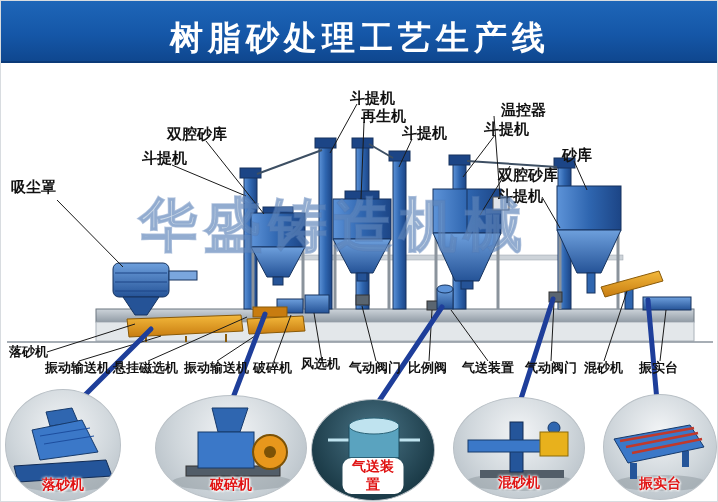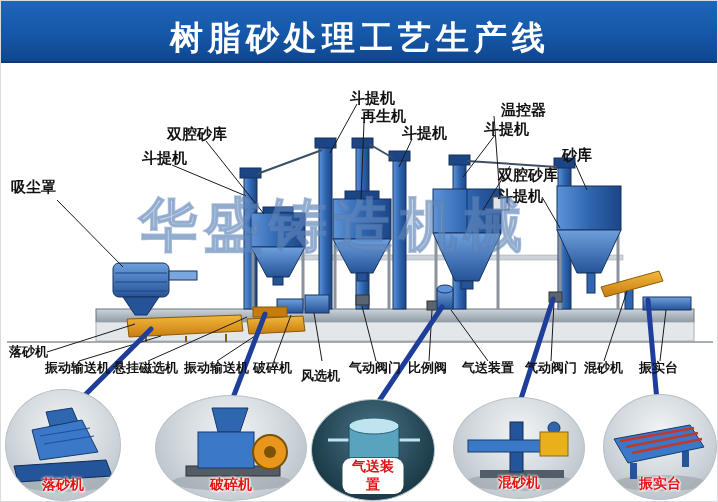--- a/index.html
+++ b/index.html
@@ -261,21 +261,21 @@
   <div class="lbl lbl-top" style="left:483px;top:120px">斗提机</div>
   <div class="lbl lbl-top" style="left:497px;top:166px">双腔砂库</div>
   <div class="lbl lbl-top" style="left:561px;top:146px">砂库</div>
   <div class="lbl lbl-top" style="left:497px;top:187px">斗提机</div>
 
   <div class="lbl lbl-bot" style="left:8px;top:344px">落砂机</div>
   <div class="lbl lbl-bot" style="left:44px;top:360px">振动输送机</div>
   <div class="lbl lbl-bot" style="left:112px;top:360px">悬挂磁选机</div>
   <div class="lbl lbl-bot" style="left:183px;top:360px">振动输送机</div>
   <div class="lbl lbl-bot" style="left:252px;top:360px">破碎机</div>
-  <div class="lbl lbl-bot" style="left:300px;top:368px">风选机</div>
+  <div class="lbl lbl-bot" style="left:300px;top:356px">风选机</div>
   <div class="lbl lbl-bot" style="left:348px;top:360px">气动阀门</div>
   <div class="lbl lbl-bot" style="left:407px;top:360px">比例阀</div>
   <div class="lbl lbl-bot" style="left:461px;top:360px">气送装置</div>
   <div class="lbl lbl-bot" style="left:524px;top:360px">气动阀门</div>
   <div class="lbl lbl-bot" style="left:583px;top:360px">混砂机</div>
   <div class="lbl lbl-bot" style="left:638px;top:360px">振实台</div>
 
   <div class="watermark">华盛铸造机械</div>
 
 </div>

